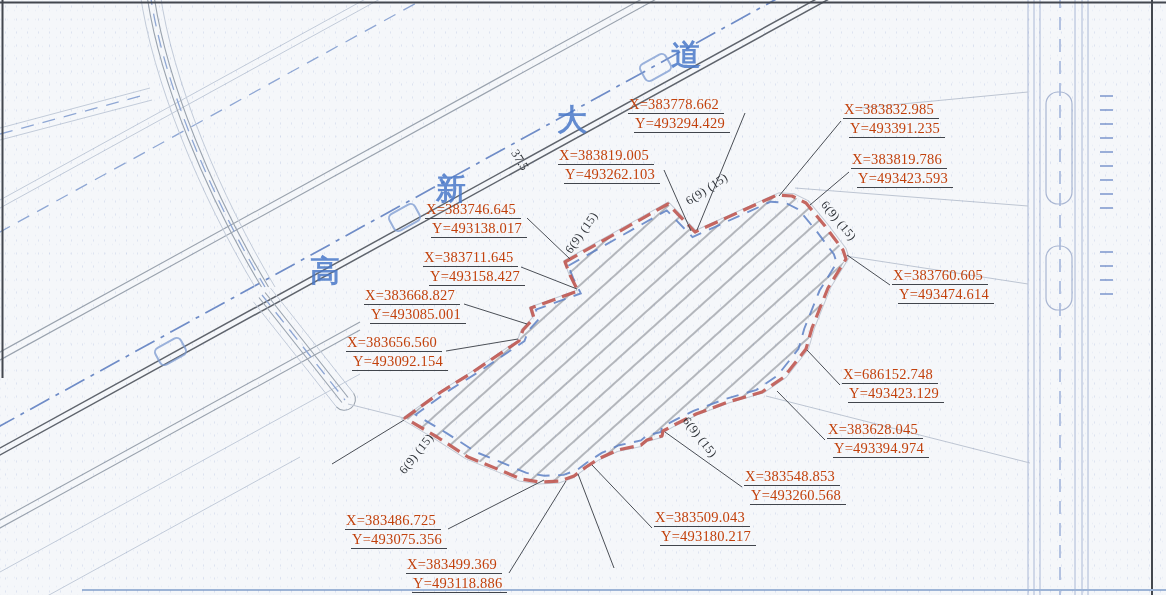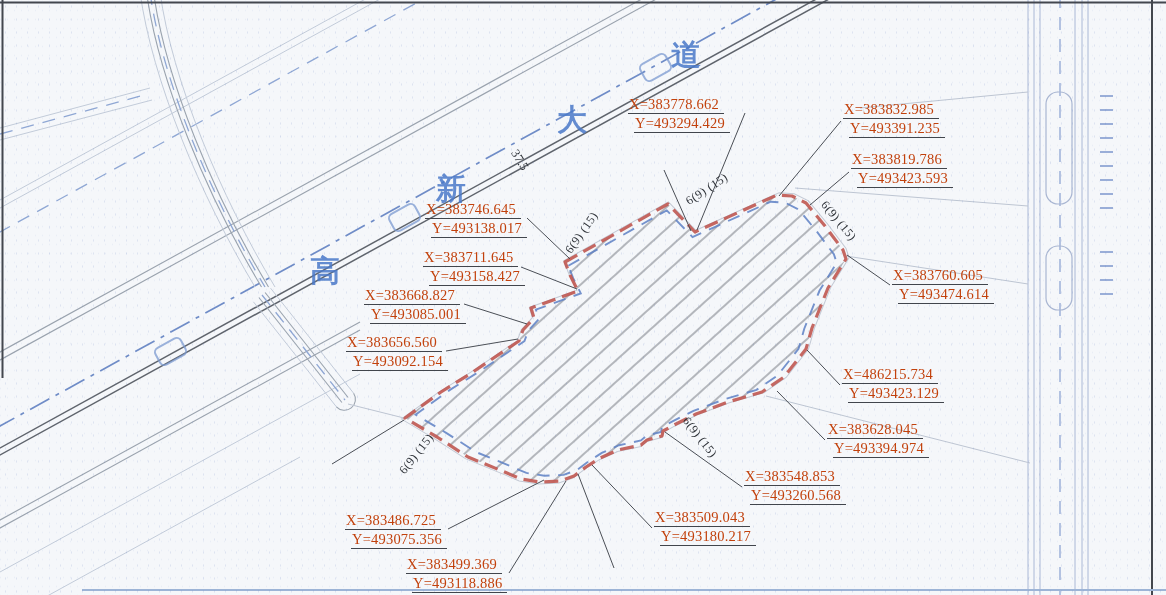--- a/index.html
+++ b/index.html
@@ -180,20 +180,24 @@
   <div class="edge-ann" style="left:691px;top:414px;transform:rotate(52deg)">6(9) (15)</div>
 
   <div class="coord" style="left:628px;top:95px">
     <div><span class="l">X=383778.662</span></div>
     <div><span class="l l2">Y=493294.429</span></div>
   </div>
   <div class="coord" style="left:843px;top:100px">
     <div><span class="l">X=383832.985</span></div>
     <div><span class="l l2">Y=493391.235</span></div>
   </div>
+  <div class="coord" style="left:558px;top:146px">
+    <div><span class="l">X=383819.005</span></div>
+    <div><span class="l l2">Y=493262.103</span></div>
+  </div>
   <div class="coord" style="left:851px;top:150px">
     <div><span class="l">X=383819.786</span></div>
     <div><span class="l l2">Y=493423.593</span></div>
   </div>
   <div class="coord" style="left:425px;top:200px">
     <div><span class="l">X=383746.645</span></div>
     <div><span class="l l2">Y=493138.017</span></div>
   </div>
   <div class="coord" style="left:423px;top:248px">
     <div><span class="l">X=383711.645</span></div>
@@ -205,21 +209,21 @@
   </div>
   <div class="coord" style="left:346px;top:333px">
     <div><span class="l">X=383656.560</span></div>
     <div><span class="l l2">Y=493092.154</span></div>
   </div>
   <div class="coord" style="left:892px;top:266px">
     <div><span class="l">X=383760.605</span></div>
     <div><span class="l l2">Y=493474.614</span></div>
   </div>
   <div class="coord" style="left:842px;top:365px">
-    <div><span class="l">X=486215.734</span></div>
+    <div><span class="l">X=686152.748</span></div>
     <div><span class="l l2">Y=493423.129</span></div>
   </div>
   <div class="coord" style="left:827px;top:420px">
     <div><span class="l">X=383628.045</span></div>
     <div><span class="l l2">Y=493394.974</span></div>
   </div>
   <div class="coord" style="left:744px;top:467px">
     <div><span class="l">X=383548.853</span></div>
     <div><span class="l l2">Y=493260.568</span></div>
   </div>

